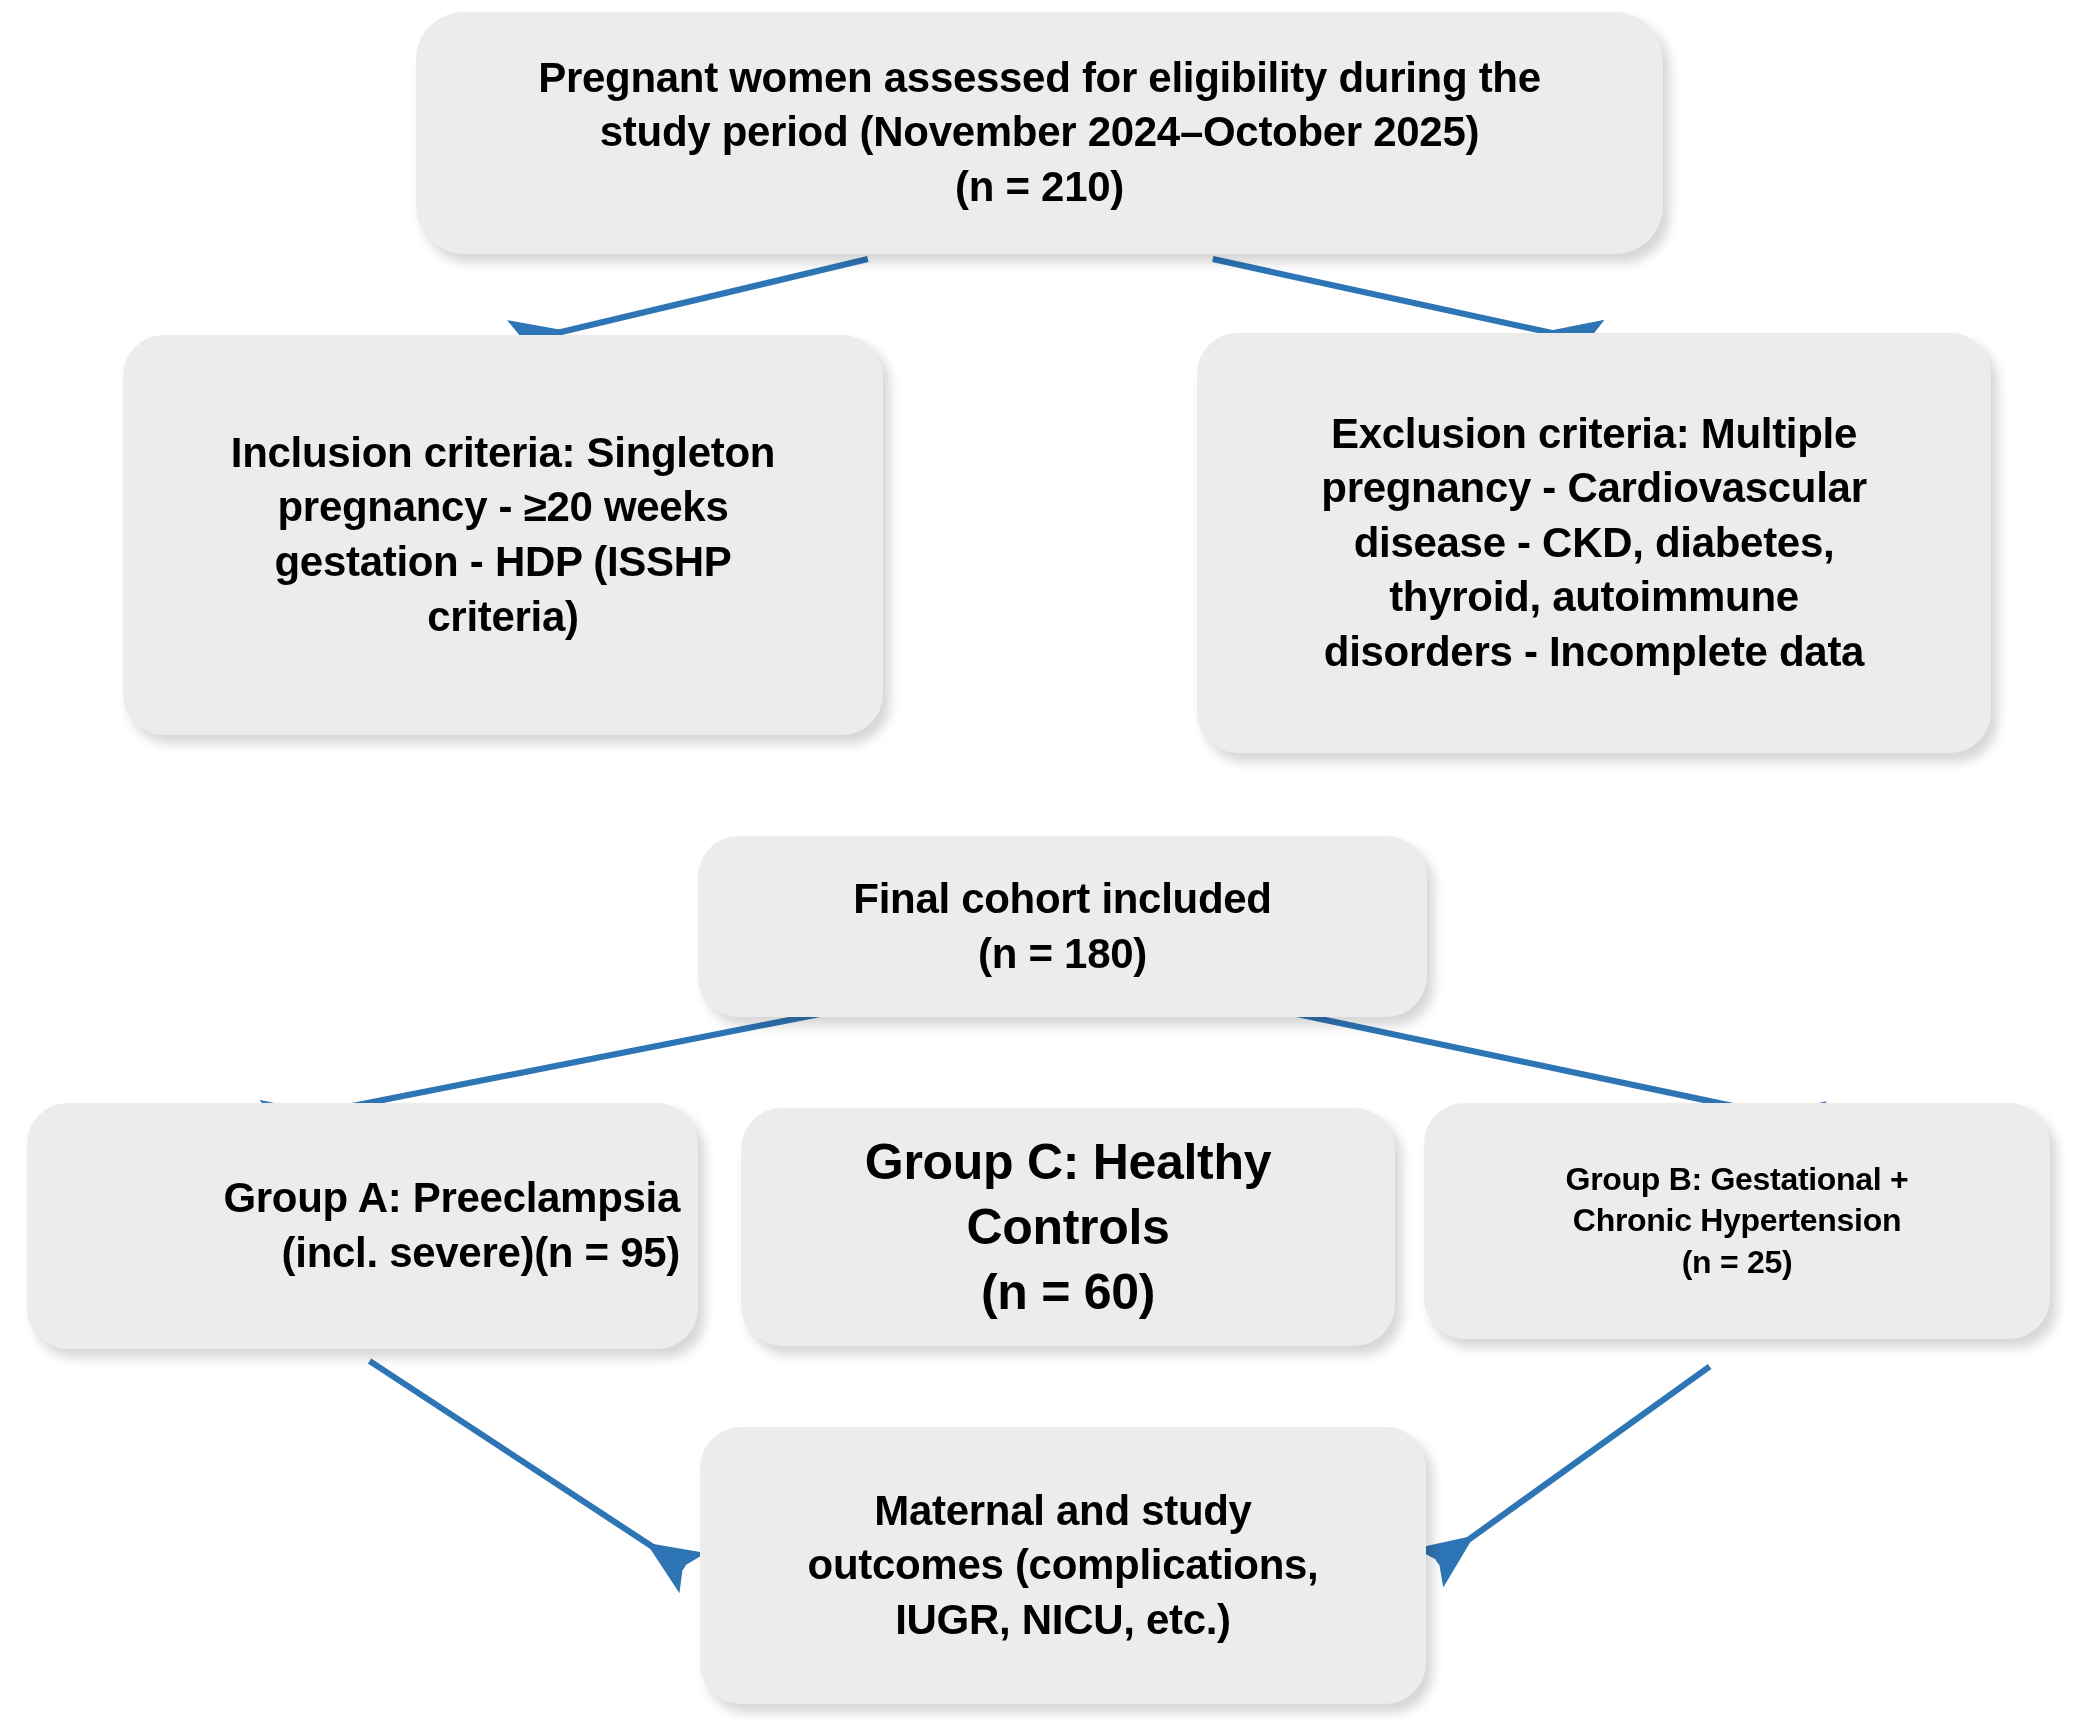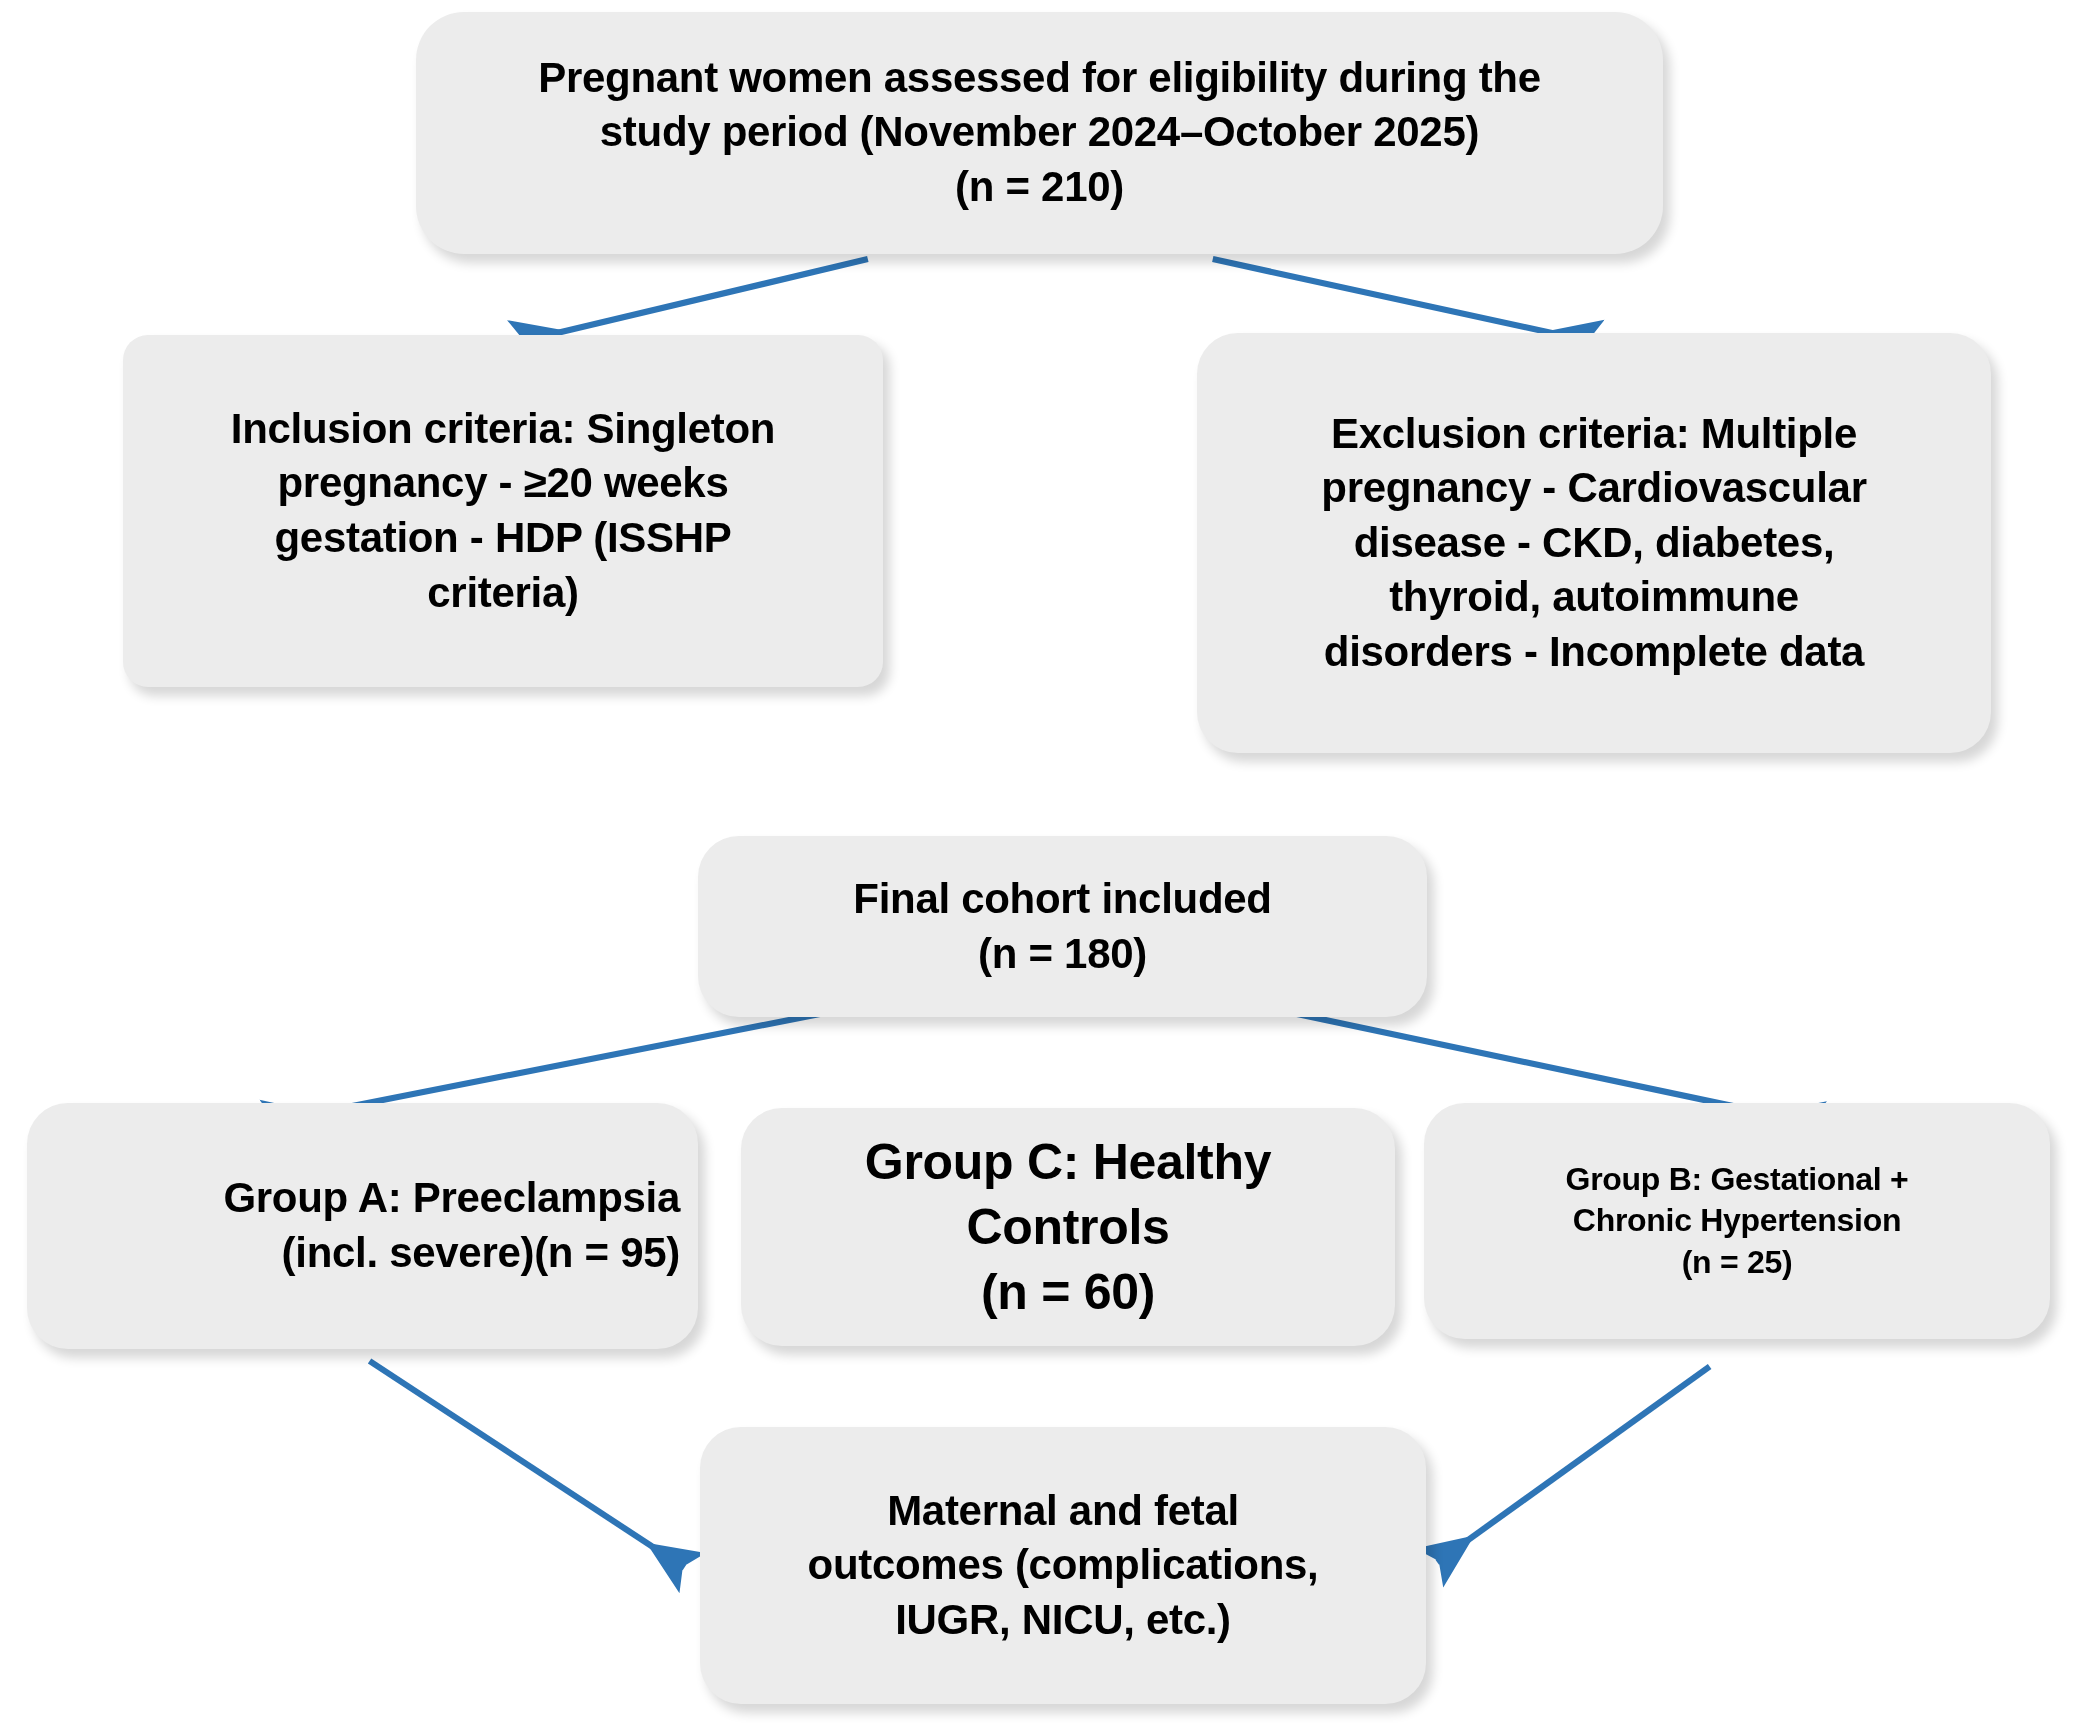--- a/index.html
+++ b/index.html
@@ -42,21 +42,21 @@
     padding: 6.8px 18px;
   }
   .node-text {
     display: block;
     white-space: pre-line;
     width: 100%;
   }
 
   
   #node-screened   { left: 416px;  top: 11.6px;   width: 1247px; height: 242px;  font-size: 42px; border-radius: 48px; }
-  #node-inclusion  { left: 123px;  top: 335px;  width: 760px; height: 352px;  font-size: 42px; border-radius: 25px; }
+  #node-inclusion  { left: 123px;  top: 335px;  width: 760px; height: 400px;  font-size: 42px; }
   #node-exclusion  { left: 1197px; top: 333px;  width: 794px; height: 420px;  font-size: 42px; }
   #node-cohort     { left: 698px; top: 809px; width: 729px; height: 181px;  font-size: 42px; margin-top: 27px; }
   #node-group-a    { left: 27px;   top: 1103px; width: 671px;  height: 246px;  font-size: 42px; text-align: right; }
   #node-group-c    { left: 741px; top: 1108px; width: 654px;  height: 238px;  font-size: 50px; text-align: center; }
   #node-group-b    { left: 1424px; top: 1103px; width: 626px;  height: 236px;  font-size: 32px; }
   #node-outcomes   { left: 700px; top: 1427px; width: 726px; height: 277px;  font-size: 42px; }
 </style>
 </head>
 <body>
 
@@ -118,19 +118,19 @@
 (n = 60)</span>
   </div>
 
   <div class="node" id="node-group-b">
     <span class="node-text">Group B: Gestational +
 Chronic Hypertension
 (n = 25)</span>
   </div>
 
   <div class="node" id="node-outcomes">
-    <span class="node-text">Maternal and fetal
+    <span class="node-text">Maternal and study
 outcomes (complications,
 IUGR, NICU, etc.)</span>
   </div>
 
 </div>
 
 
 </body></html>

